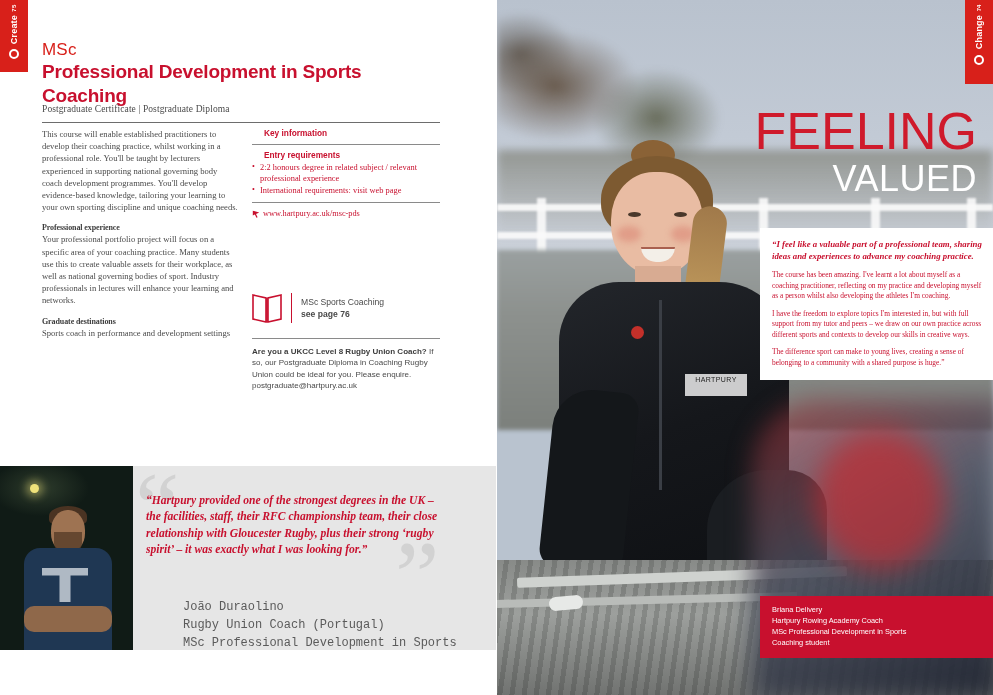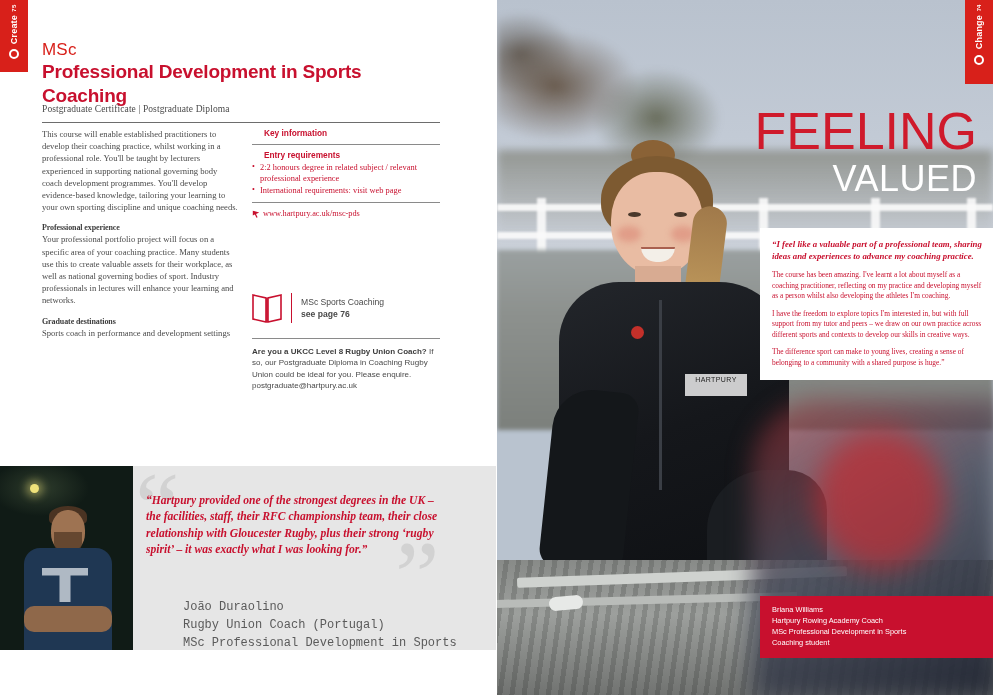--- a/index.html
+++ b/index.html
@@ -760,21 +760,21 @@
   </div>
 
   <div class="testimonial">
     <p class="t-lead">“I feel like a valuable part of a professional team, sharing ideas and experiences to advance my coaching practice.</p>
     <p class="t-p">The course has been amazing. I've learnt a lot about myself as a coaching practitioner, reflecting on my practice and developing myself as a person whilst also developing the athletes I'm coaching.</p>
     <p class="t-p">I have the freedom to explore topics I'm interested in, but with full support from my tutor and peers – we draw on our own practice across different sports and contexts to develop our skills in creative ways.</p>
     <p class="t-p">The difference sport can make to young lives, creating a sense of belonging to a community with a shared purpose is huge.”</p>
   </div>
 
   <div class="caption-box">
-    <div class="cline">Briana Williams</div>
+    <div class="cline">Briana Delivery</div>
     <div class="cline">Hartpury Rowing Academy Coach</div>
     <div class="cline">MSc Professional Development in Sports</div>
     <div class="cline">Coaching student</div>
   </div>
 
   <div class="left-page">
 
     <div class="course-level">MSc</div>
     <div class="course-title">Professional Development in Sports Coaching</div>
     <div class="course-awards">Postgraduate Certificate | Postgraduate Diploma</div>

